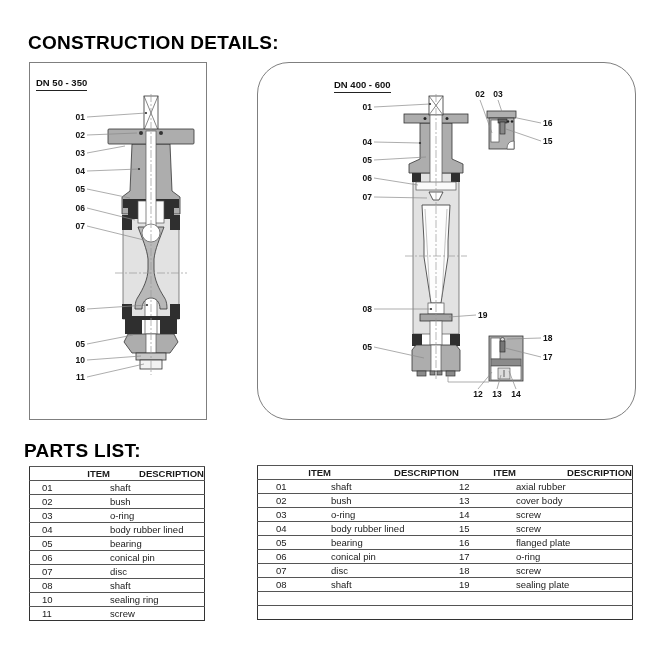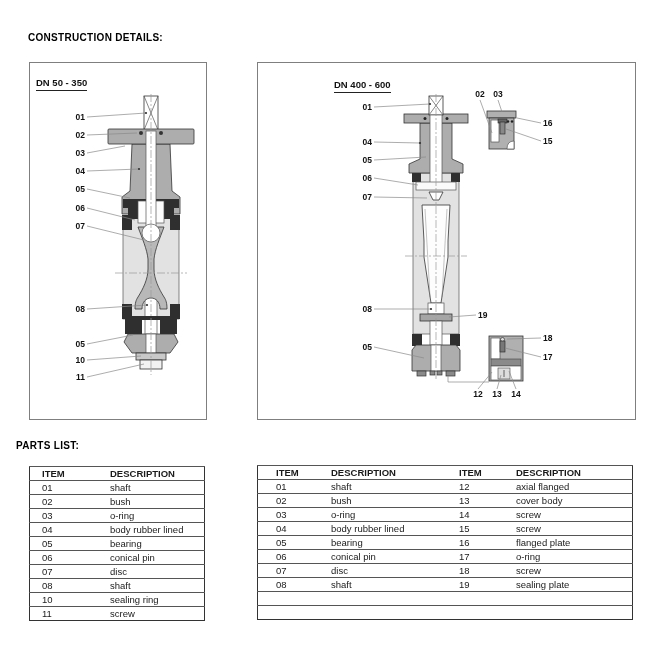--- a/index.html
+++ b/index.html
@@ -1,45 +1,45 @@
 <!DOCTYPE html>
 <html><head>
 <meta charset="utf-8">
 <style>
   html,body{margin:0;padding:0;}
   body{
     width:650px;height:650px;background:#ffffff;position:relative;
     font-family:"Liberation Sans",sans-serif;color:#111;overflow:hidden;
   }
   .heading{
-    position:absolute;font-size:10px;font-weight:bold;letter-spacing:.3px;color:#000;
+    position:absolute;font-size:19px;font-weight:bold;letter-spacing:.3px;color:#000;
   }
   #construction-heading{left:28px;top:32px;}
-  #parts-heading{left:16px;top:440px;}
+  #parts-heading{left:24px;top:440px;}
   .panel{position:absolute;border:1px solid #7f7f7f;background:#fff;}
   #panel-left{left:29px;top:62px;width:176px;height:356px;}
-  #panel-right{left:257px;top:62px;width:377px;height:356px;}
+  #panel-right{left:257px;top:62px;width:377px;height:356px;border-radius:32px;}
   .panel svg{position:absolute;left:0;top:0;width:100%;height:100%;}
   .dn-label{
     position:absolute;font-size:9.5px;font-weight:bold;color:#111;
     border-bottom:1px solid #222;padding-bottom:2px;white-space:nowrap;
   }
   #dn-left{left:6px;top:14px;}
   #dn-right{left:76px;top:16px;}
   .callout{font-family:"Liberation Sans",sans-serif;font-size:8.5px;font-weight:bold;fill:#111;}
   .ldr{stroke:#8a8a8a;stroke-width:.7;fill:none;}
   .cl{stroke:#9a9a9a;stroke-width:.7;fill:none;stroke-dasharray:8 2 2 2;}
   .outline{stroke:#333;stroke-width:.8;}
   .thin{stroke:#555;stroke-width:.7;}
   .parts-table{
     position:absolute;border-collapse:collapse;background:#fff;
     font-size:9.5px;color:#1a1a1a;table-layout:fixed;
   }
   .parts-table th{
-    text-align:left;font-weight:bold;font-size:9.5px;
+    text-align:right;font-weight:bold;font-size:9.5px;
   }
   .parts-table td,.parts-table th{
     border-top:1px solid #555;height:10px;line-height:10px;
     padding:1.5px 0;white-space:nowrap;overflow:hidden;
   }
   .parts-table{border:1.5px solid #333;}
   #table1{left:29px;top:466px;width:176px;}
   #table1 th:nth-child(1),#table1 td:nth-child(1){width:68px;padding-left:12px;}
   #table2{left:257px;top:465px;width:376px;}
   #table2 th:nth-child(1),#table2 td:nth-child(1){width:55px;padding-left:18px;}
@@ -304,21 +304,21 @@
         <th>DESCRIPTION</th>
         <th>ITEM</th>
         <th>DESCRIPTION</th>
       </tr>
     </thead>
   <tbody>
       <tr>
         <td>01</td>
         <td>shaft</td>
         <td>12</td>
-        <td>axial flanged</td>
+        <td>axial rubber</td>
       </tr>
       <tr>
         <td>02</td>
         <td>bush</td>
         <td>13</td>
         <td>cover body</td>
       </tr>
       <tr>
         <td>03</td>
         <td>o-ring</td>

